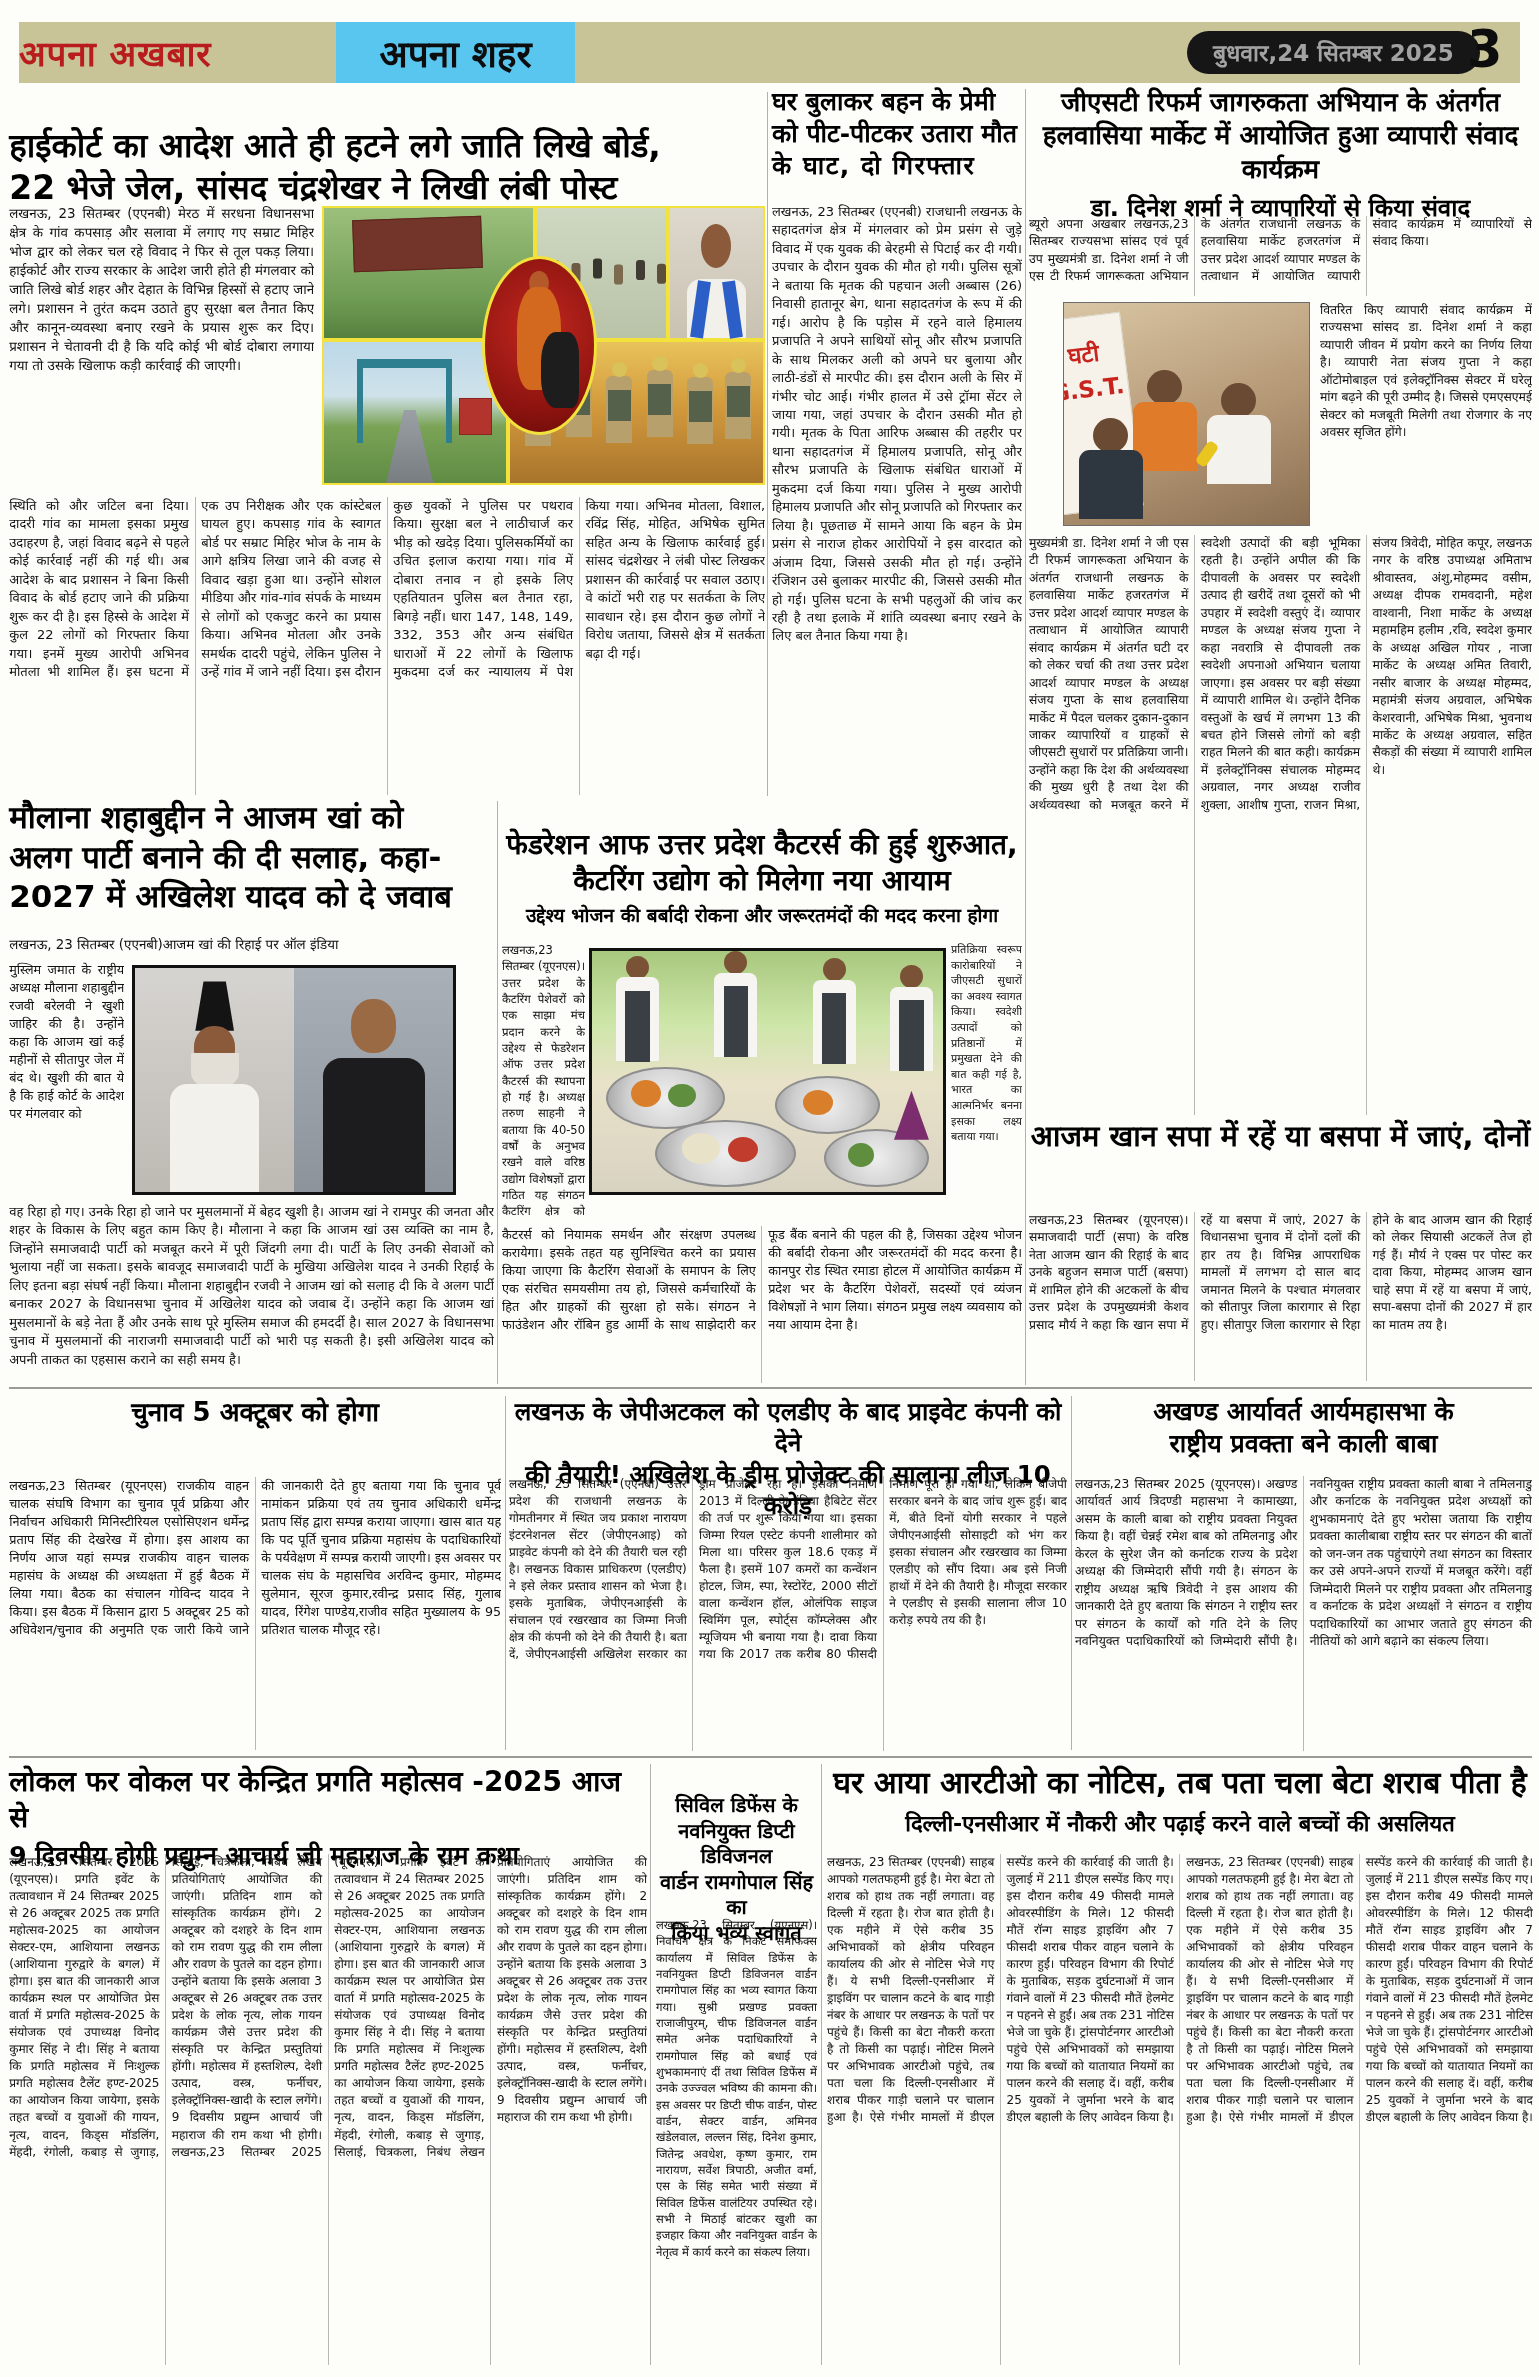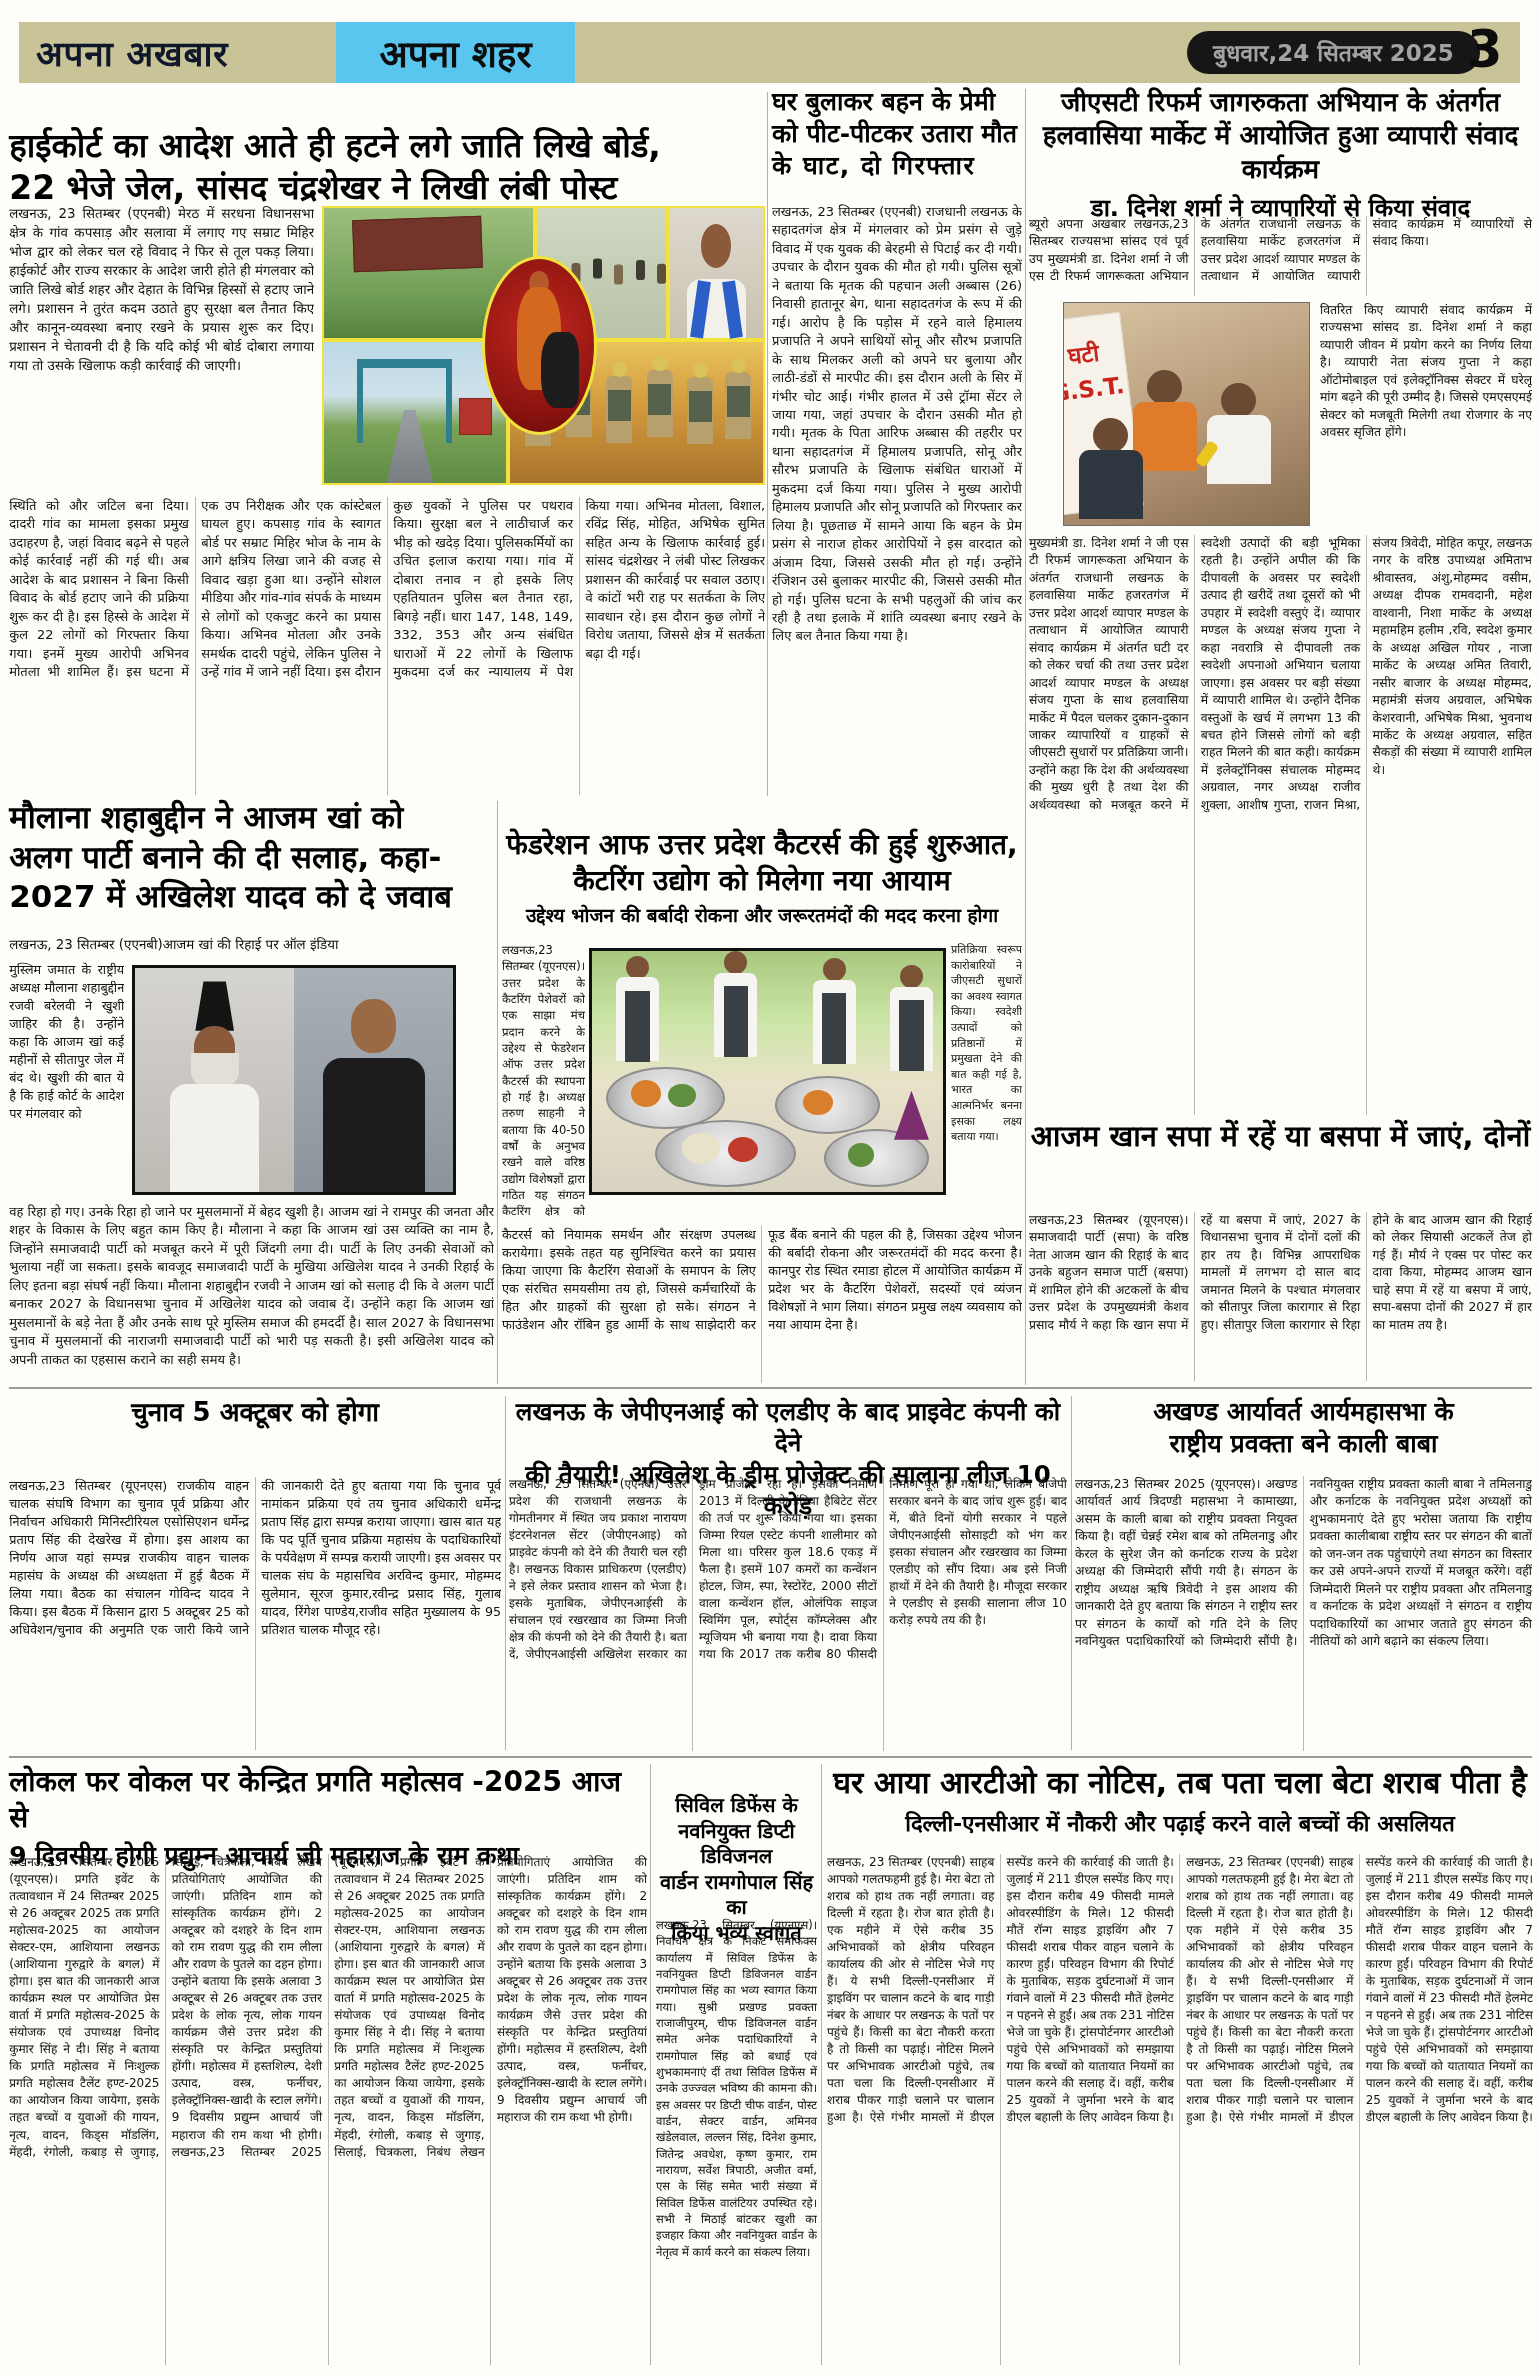--- a/index.html
+++ b/index.html
@@ -2,21 +2,21 @@
 <html lang="hi" style="font-size:12.3px"><head>
 <meta charset="utf-8">
 <style>
   html,body{margin:0;padding:0;background:#e8e8e4;}
   *{box-sizing:border-box;}
   #page{position:relative;width:1540px;height:2377px;background:#fdfdfa;margin:0 auto;
         font-family:"DejaVu Sans",sans-serif;color:#111;overflow:hidden;}
   .abs{position:absolute;}
   
   #mastbar{left:19px;top:21.5px;width:1501px;height:61px;display:flex;align-items:center;}
-  .paper-name{font-size:35px;font-weight:bold;letter-spacing:0.8px;padding-left:17px;color:#0f172a;}
+  .paper-name{font-size:35px;font-weight:bold;letter-spacing:0.8px;color:#b91c1c;}
   .edition-box{height:61px;display:flex;align-items:center;justify-content:center;
                font-size:37px;font-weight:bold;color:#0d0d0d;}
   .date-pill{height:43px;border-radius:23px;display:flex;align-items:center;justify-content:center;
              color:#a3a3a3;font-size:23px;font-weight:bold;padding:0 26px;}
   .pagenum{font-size:51px;font-weight:bold;color:#0d0d0d;}
   
   .hl{font-weight:bold;color:#000;text-align:center;line-height:1.28;}
   .hll{text-align:left;}
   .sub{font-weight:bold;color:#000;text-align:center;}
   .body{font-size:13px;line-height:1.42;text-align:justify;overflow:hidden;
@@ -251,21 +251,21 @@
   <div class="abs rule-h" style="left:9.2px;top:1387px;width:1523px;"></div>
 
   <div class="abs" style="left:9.2px;top:1396px;width:492px;height:357px;">
     <div class="hl" style="font-size:26px;">चुनाव 5 अक्टूबर को होगा</div>
     <div class="abs body" style="left:0;top:81px;width:492px;height:273px;column-count:2;font-size:12.7px;">लखनऊ,23 सितम्बर (यूएनएस) राजकीय वाहन चालक संघषि विभाग का चुनाव पूर्व प्रक्रिया और निर्वाचन अधिकारी मिनिस्टीरियल एसोसिएशन धर्मेन्द्र प्रताप सिंह की देखरेख में होगा। इस आशय का निर्णय आज यहां सम्पन्न राजकीय वाहन चालक महासंघ के अध्यक्ष की अध्यक्षता में हुई बैठक में लिया गया। बैठक का संचालन गोविन्द यादव ने किया। इस बैठक में किसान द्वारा 5 अक्टूबर 25 को अधिवेशन/चुनाव की अनुमति एक जारी किये जाने की जानकारी देते हुए बताया गया कि चुनाव पूर्व नामांकन प्रक्रिया एवं तय चुनाव अधिकारी धर्मेन्द्र प्रताप सिंह द्वारा सम्पन्न कराया जाएगा। खास बात यह कि पद पूर्ति चुनाव प्रक्रिया महासंघ के पदाधिकारियों के पर्यवेक्षण में सम्पन्न करायी जाएगी। इस अवसर पर चालक संघ के महासचिव अरविन्द कुमार, मोहम्मद सुलेमान, सूरज कुमार,रवीन्द्र प्रसाद सिंह, गुलाब यादव, रिंगेश पाण्डेय,राजीव सहित मुख्यालय के 95 प्रतिशत चालक मौजूद रहे।</div>
   </div>
 
   <div class="abs rule-v" style="left:505px;top:1396px;height:354px;"></div>
 
   <div class="abs" style="left:509px;top:1396px;width:558px;height:357px;">
-    <div class="hl" style="font-size:24.5px;">लखनऊ के जेपीएनआई को एलडीए के बाद प्राइवेट कंपनी को देने</div>
+    <div class="hl" style="font-size:24.5px;">लखनऊ के जेपीअटकल को एलडीए के बाद प्राइवेट कंपनी को देने</div>
     <div class="hl" style="font-size:24.5px;">की तैयारी! अखिलेश के ड्रीम प्रोजेक्ट की सालाना लीज 10 करोड़</div>
     <div class="abs body" style="left:0;top:80px;width:558px;height:275px;column-count:3;font-size:12px;">लखनऊ, 23 सितम्बर (एएनबी) उत्तर प्रदेश की राजधानी लखनऊ के गोमतीनगर में स्थित जय प्रकाश नारायण इंटरनेशनल सेंटर (जेपीएनआइ) को प्राइवेट कंपनी को देने की तैयारी चल रही है। लखनऊ विकास प्राधिकरण (एलडीए) ने इसे लेकर प्रस्ताव शासन को भेजा है। इसके मुताबिक, जेपीएनआईसी के संचालन एवं रखरखाव का जिम्मा निजी क्षेत्र की कंपनी को देने की तैयारी है। बता दें, जेपीएनआईसी अखिलेश सरकार का ड्रीम प्रोजेक्ट रहा है। इसका निर्माण 2013 में दिल्ली के इंडिया हैबिटेट सेंटर की तर्ज पर शुरू किया गया था। इसका जिम्मा रियल एस्टेट कंपनी शालीमार को मिला था। परिसर कुल 18.6 एकड़ में फैला है। इसमें 107 कमरों का कन्वेंशन होटल, जिम, स्पा, रेस्टोरेंट, 2000 सीटों वाला कन्वेंशन हॉल, ओलंपिक साइज स्विमिंग पूल, स्पोर्ट्स कॉम्प्लेक्स और म्यूजियम भी बनाया गया है। दावा किया गया कि 2017 तक करीब 80 फीसदी निर्माण पूरा हो गया था, लेकिन बीजेपी सरकार बनने के बाद जांच शुरू हुई। बाद में, बीते दिनों योगी सरकार ने पहले जेपीएनआईसी सोसाइटी को भंग कर इसका संचालन और रखरखाव का जिम्मा एलडीए को सौंप दिया। अब इसे निजी हाथों में देने की तैयारी है। मौजूदा सरकार ने एलडीए से इसकी सालाना लीज 10 करोड़ रुपये तय की है।</div>
   </div>
 
   <div class="abs rule-v" style="left:1071px;top:1396px;height:354px;"></div>
 
   <div class="abs" style="left:1075px;top:1396px;width:457px;height:357px;">
     <div class="hl" style="font-size:25px;">अखण्ड आर्यावर्त आर्यमहासभा के</div>
     <div class="hl" style="font-size:25px;">राष्ट्रीय प्रवक्ता बने काली बाबा</div>
     <div class="abs body" style="left:0;top:80px;width:457px;height:275px;column-count:2;font-size:12.3px;">लखनऊ,23 सितम्बर 2025 (यूएनएस)। अखण्ड आर्यावर्त आर्य त्रिदण्डी महासभा ने कामाख्या, असम के काली बाबा को राष्ट्रीय प्रवक्ता नियुक्त किया है। वहीं चेन्नई रमेश बाब को तमिलनाडु और केरल के सुरेश जैन को कर्नाटक राज्य के प्रदेश अध्यक्ष की जिम्मेदारी सौंपी गयी है। संगठन के राष्ट्रीय अध्यक्ष ऋषि त्रिवेदी ने इस आशय की जानकारी देते हुए बताया कि संगठन ने राष्ट्रीय स्तर पर संगठन के कार्यों को गति देने के लिए नवनियुक्त पदाधिकारियों को जिम्मेदारी सौंपी है। नवनियुक्त राष्ट्रीय प्रवक्ता काली बाबा ने तमिलनाडु और कर्नाटक के नवनियुक्त प्रदेश अध्यक्षों को शुभकामनाएं देते हुए भरोसा जताया कि राष्ट्रीय प्रवक्ता कालीबाबा राष्ट्रीय स्तर पर संगठन की बातों को जन-जन तक पहुंचाएंगे तथा संगठन का विस्तार कर उसे अपने-अपने राज्यों में मजबूत करेंगे। वहीं जिम्मेदारी मिलने पर राष्ट्रीय प्रवक्ता और तमिलनाडु व कर्नाटक के प्रदेश अध्यक्षों ने संगठन व राष्ट्रीय पदाधिकारियों का आभार जताते हुए संगठन की नीतियों को आगे बढ़ाने का संकल्प लिया।</div>

